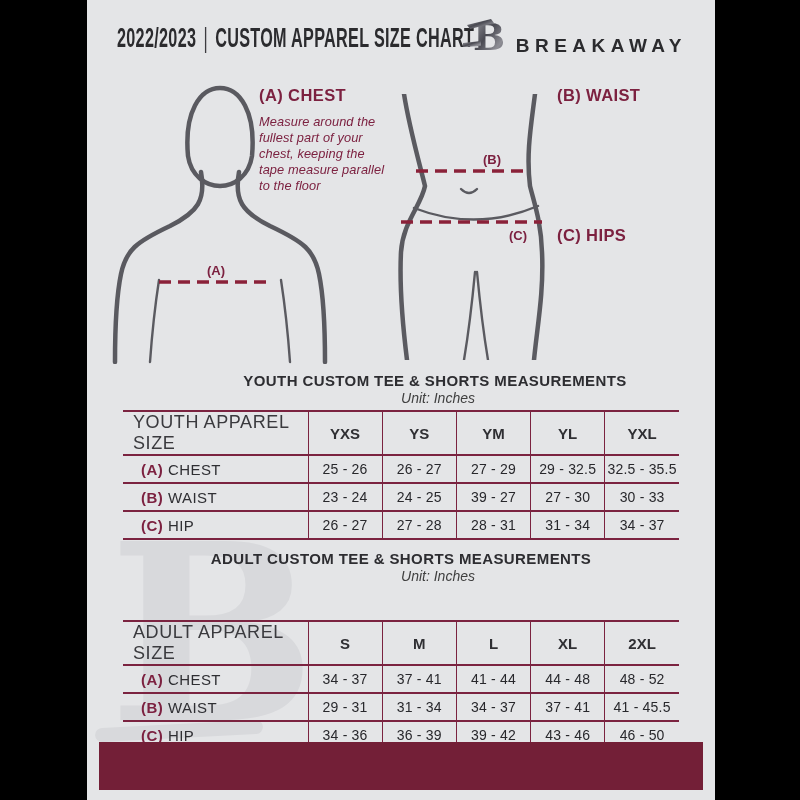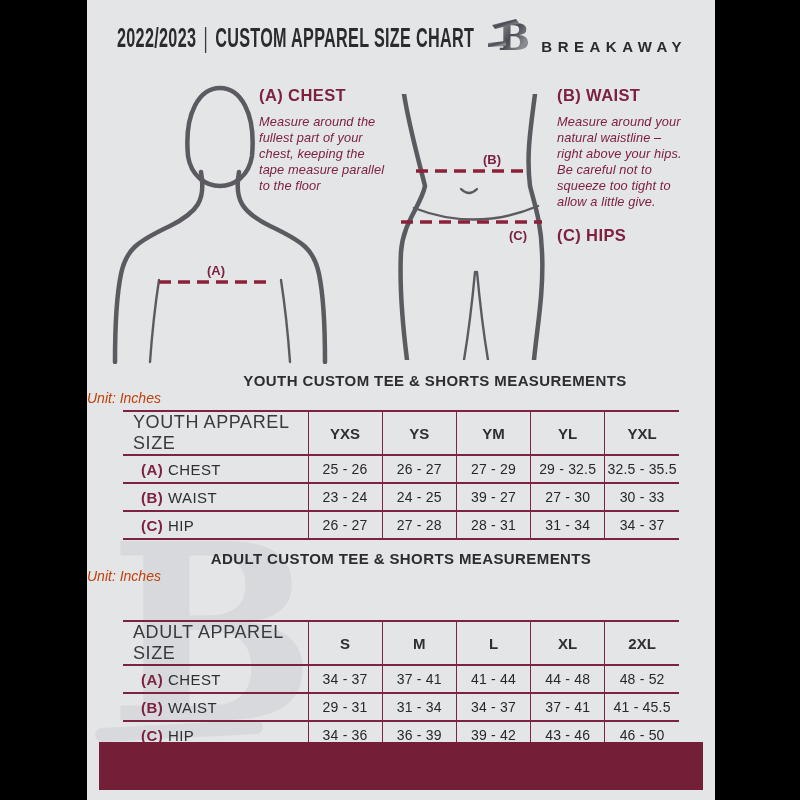--- a/index.html
+++ b/index.html
@@ -30,21 +30,21 @@
   .masthead{position:absolute; top:0; left:0; width:100%; height:72px;}
   .doc-title{
     position:absolute; left:30px; top:23px;
     font-size:27px; font-weight:700; color:var(--ink);
     white-space:nowrap; letter-spacing:0.5px;
     transform:scaleX(0.60); transform-origin:left center;
   }
   .doc-title .divider{margin:0 12px; font-weight:400; color:#3c3c40;}
   .brand{position:absolute; right:28px; top:16px; display:flex; align-items:center; gap:9px;}
   .brand-name{
-    font-size:15px; font-weight:700; color:var(--ink);
+    font-size:19px; font-weight:700; color:var(--ink);
     letter-spacing:5.5px; margin-top:18px; white-space:nowrap;
   }
   .logo-svg{display:block;}
 
   
   .figures{position:absolute; top:78px; left:0; width:100%; height:290px;}
   .fig-svg{position:absolute;}
   .fig-chest{left:25px; top:6px;}
   .fig-waist{left:301px; top:16px;}
   .guide-block{position:absolute; color:var(--maroon-text);}
@@ -56,22 +56,22 @@
     font-size:12.8px; line-height:16px; font-style:italic;
     white-space:pre-line; letter-spacing:0.1px;
   }
 
   
   .section-title{
     position:absolute; width:100%; text-align:center;
     font-size:15px; font-weight:700; color:#2D2D31; letter-spacing:0.4px;
   }
   .section-unit{
-    position:absolute; width:100%; text-align:left;
-    font-size:14px; font-style:italic; color:#c2410c;
+    position:absolute; width:100%; text-align:center;
+    font-size:14px; font-style:italic; color:#404040;margin-left:37px;
   }
   .youth-title{top:372px;margin-left:34px;} .youth-unit{top:390px;}
   .adult-title{top:550px;} .adult-unit{top:568px;}
 
   
   .table-wrap{position:absolute; left:36px; width:556px; z-index:2;}
   .youth-wrap{top:410px;} .adult-wrap{top:620px;}
   table.size-table{border-collapse:collapse; width:556px; table-layout:fixed; background:transparent;}
   .size-table col.c-label{width:185px;}
   .size-table th, .size-table td{
@@ -172,26 +172,20 @@
     <div class="guide-block guide-a">
       <div class="guide-title">(A) CHEST</div>
       <div class="guide-text">Measure around the
 fullest part of your
 chest, keeping the
 tape measure parallel
 to the floor</div>
     </div>
     <div class="guide-block guide-b">
       <div class="guide-title">(B) WAIST</div>
-      <div class="guide-text">Measure around your
-natural waistline –
-right above your hips.
-Be careful not to
-squeeze too tight to
-allow a little give.</div>
     </div>
     <div class="guide-block guide-c">
       <div class="guide-title">(C) HIPS</div>
     </div>
   </div>
 
   <div class="section-title youth-title">YOUTH CUSTOM TEE &amp; SHORTS MEASUREMENTS</div>
   <div class="section-unit youth-unit">Unit: Inches</div>
   <div class="table-wrap youth-wrap">
     <table class="size-table">

